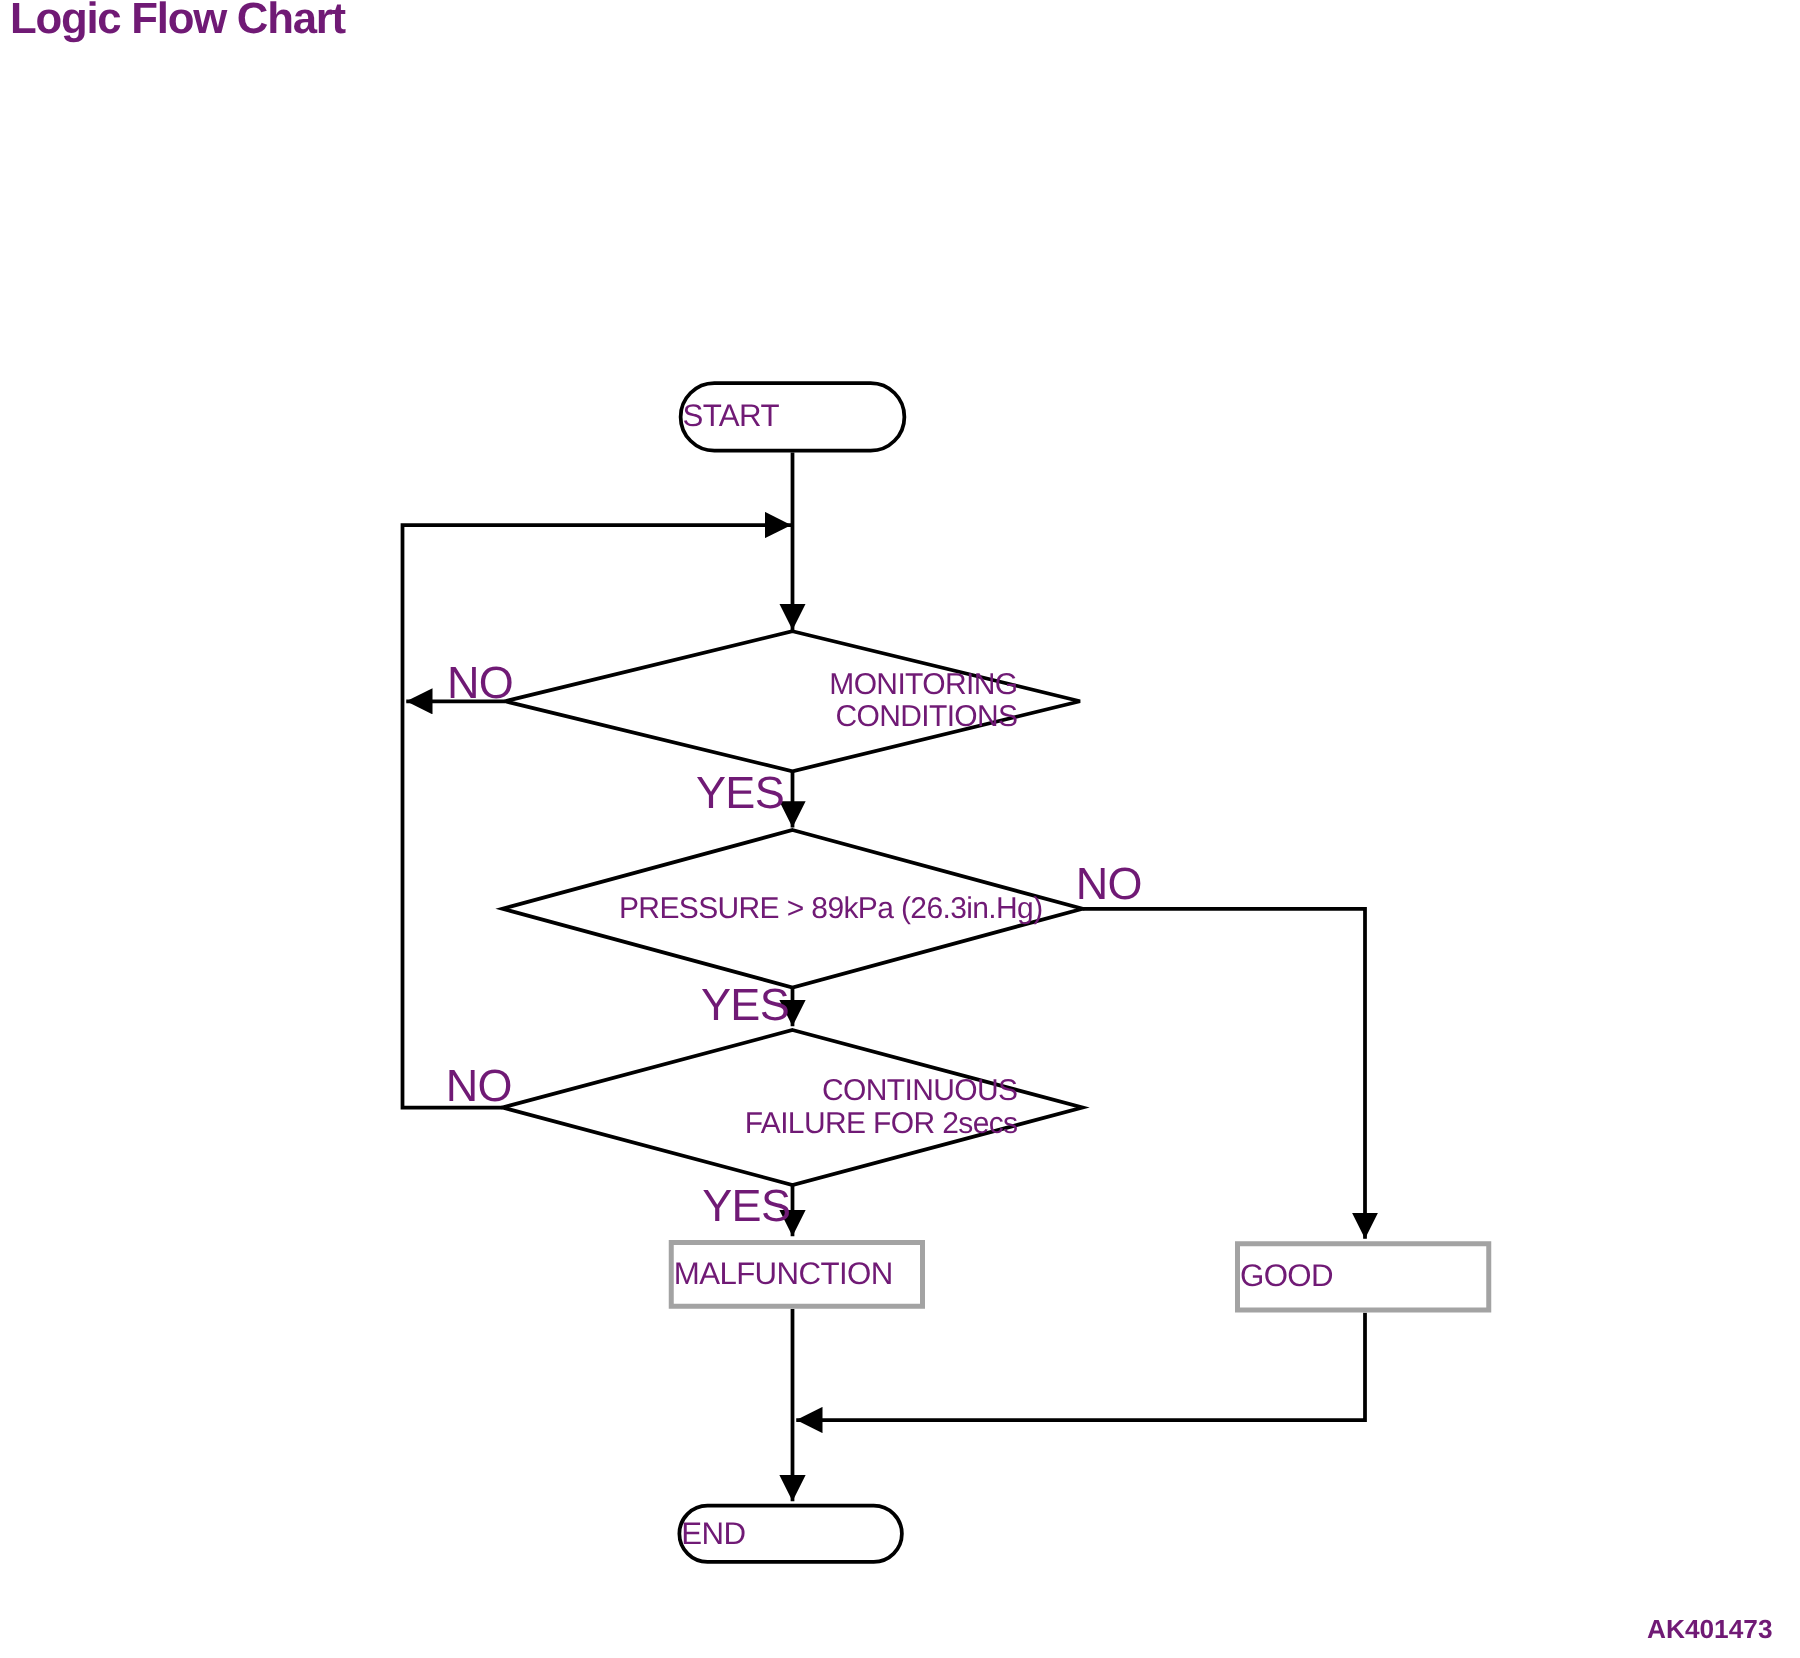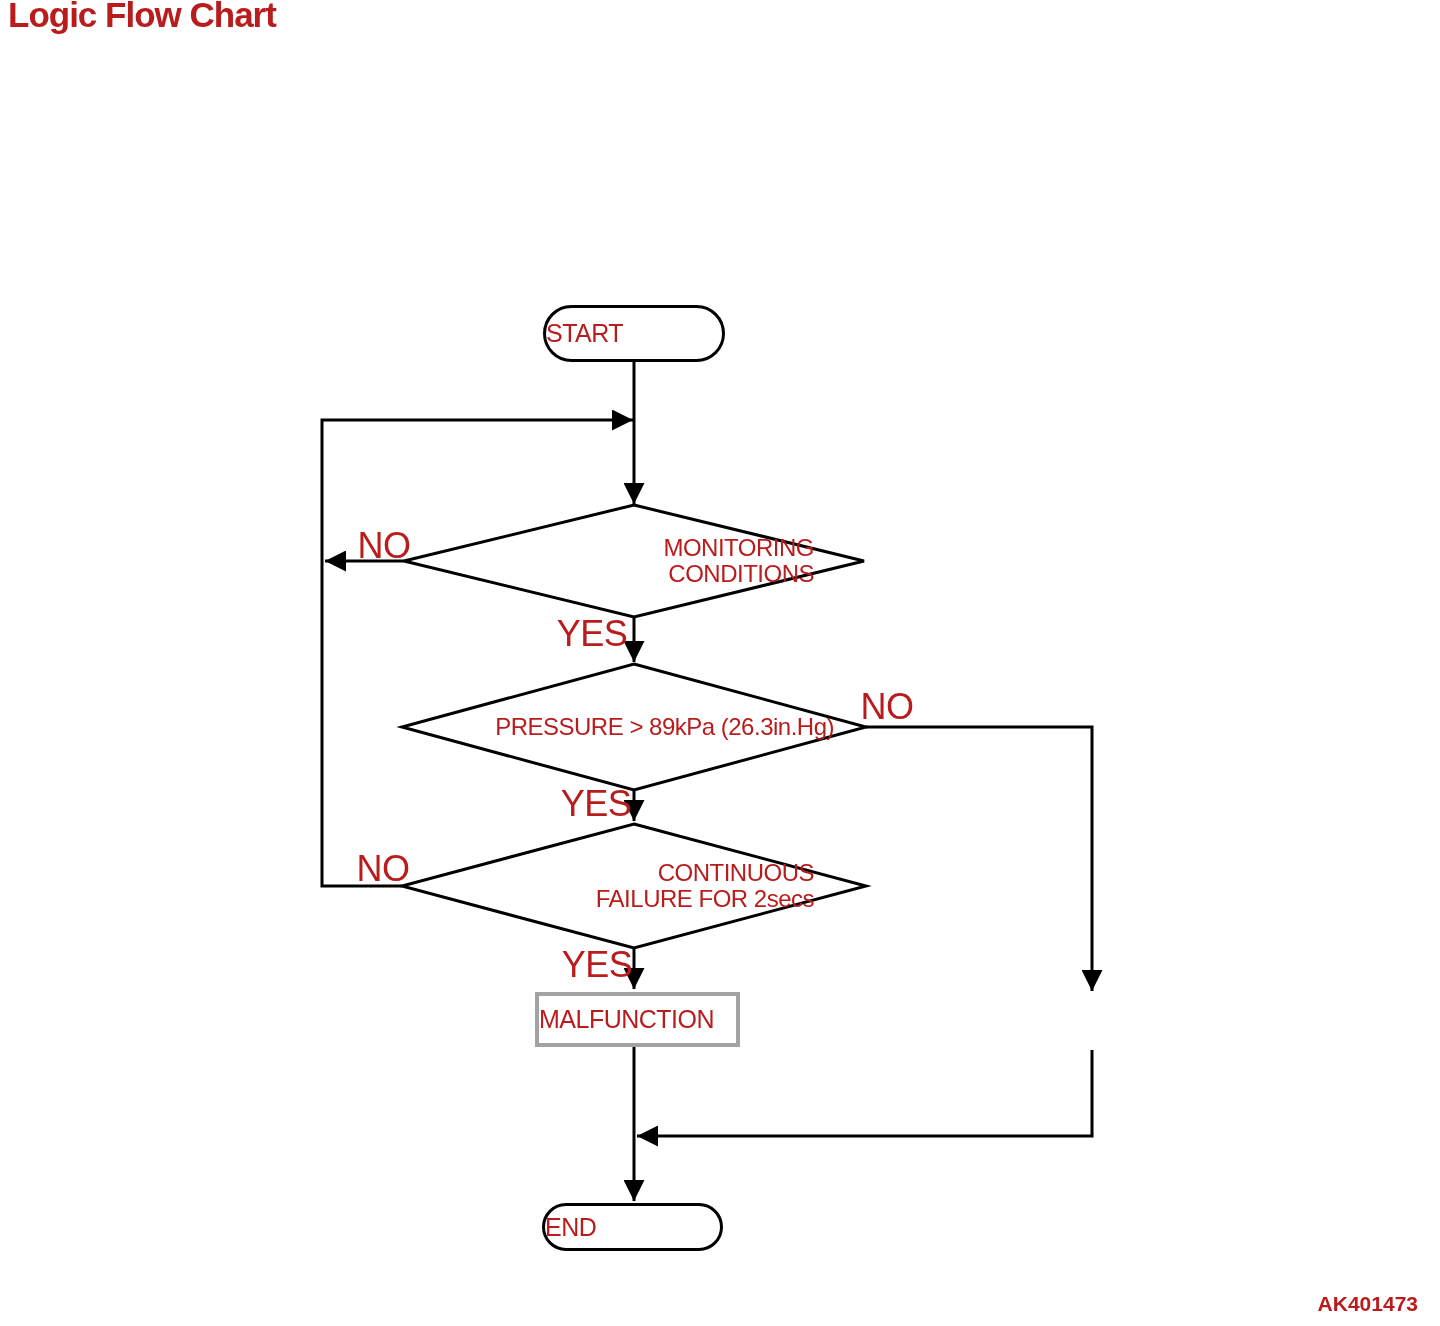--- a/index.html
+++ b/index.html
@@ -5,21 +5,21 @@
   html, body {
     margin: 0;
     padding: 0;
     background: #ffffff;
   }
   .page {
     position: relative;
     width: 1440px;
     height: 1326px;
     background: #ffffff;
-    color: #b91c1c;
+    color: #701a75;
     font-family: "Liberation Sans", sans-serif;
     overflow: hidden;
   }
   .title {
     position: absolute;
     left: 8px;
     top: -5px;
     font-size: 35px;
     font-weight: bold;
     letter-spacing: -1px;
@@ -111,20 +111,23 @@
   </svg>
 
   <div class="node terminator" style="left:543px; top:305px; width:182px; height:57px;">
     <span>START</span>
   </div>
 
   <div class="node process" style="left:535px; top:992px; width:205px; height:55px;">
     <span>MALFUNCTION</span>
   </div>
 
+  <div class="node process" style="left:988px; top:993px; width:205px; height:57px;">
+    <span>GOOD</span>
+  </div>
 
   <div class="node terminator" style="left:542px; top:1203px; width:181px; height:48px;">
     <span>END</span>
   </div>
 
   <div class="dlabel" style="left:454px; top:530px; width:360px; height:62px;">
     <span>MONITORING</span>
     <span>CONDITIONS</span>
   </div>
 

